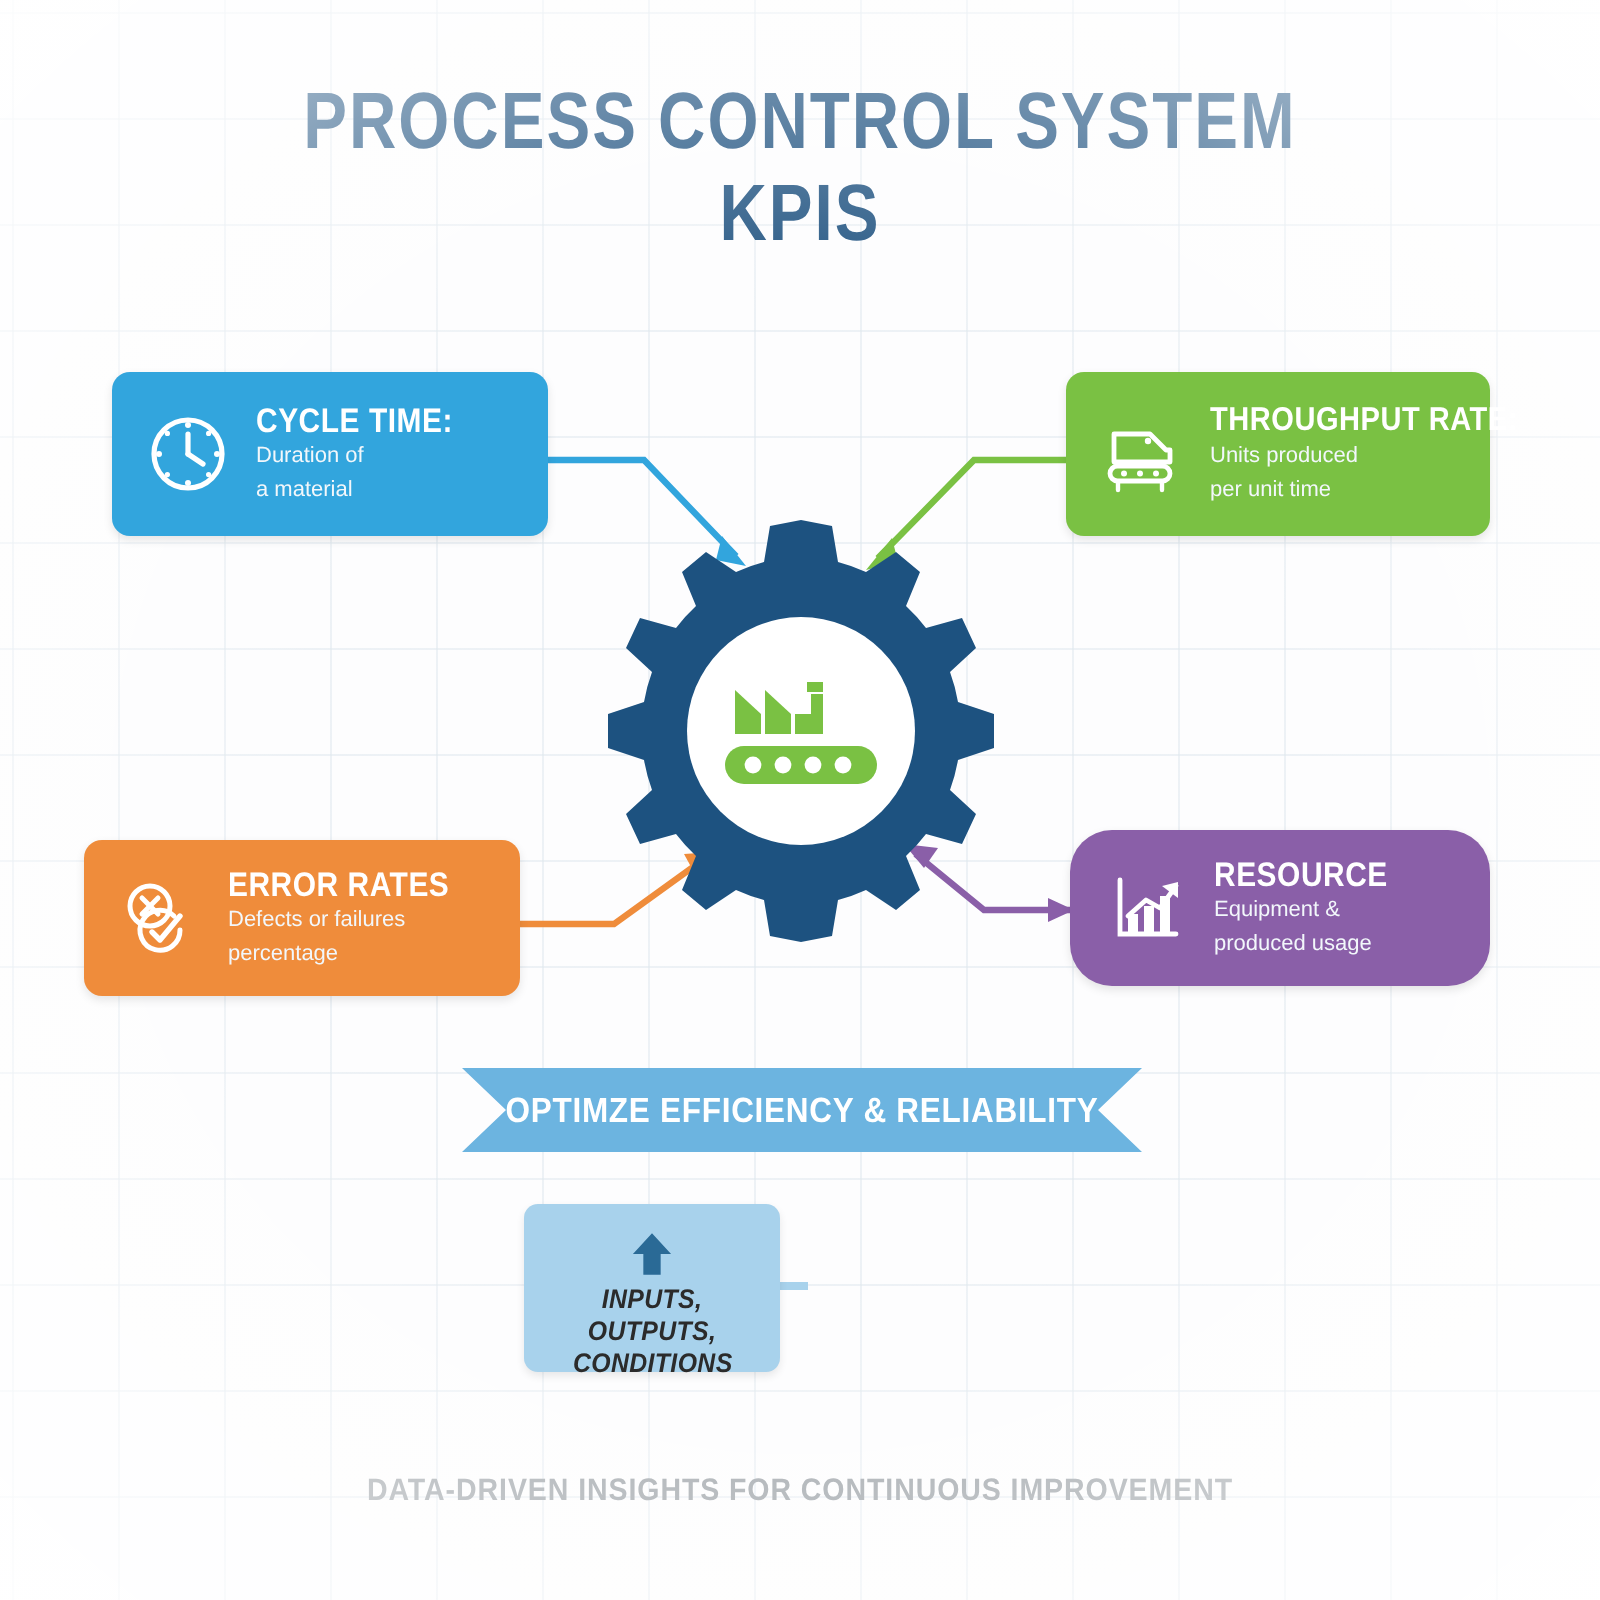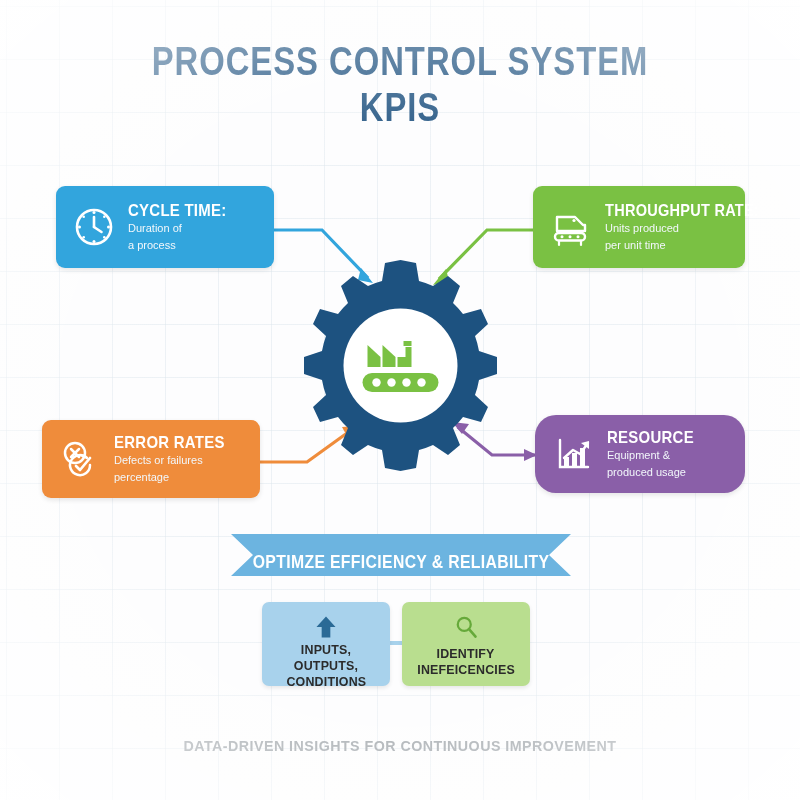--- a/index.html
+++ b/index.html
@@ -92,21 +92,21 @@
     z-index: 4;
   }
   #gear-wrap svg { display: block; width: 215px; height: 215px; }
 
   
   #connectors { position: absolute; inset: 0; z-index: 3; pointer-events: none; }
 
   
   #banner {
     position: absolute; left: 231px; top: 534px;
-    width: 340px; height: 56px;
+    width: 340px; height: 42px;
     z-index: 5;
   }
   #banner svg { position: absolute; inset: 0; width: 340px; height: 42px; }
   #banner-label {
     position: absolute; inset: 0;
     display: flex; align-items: center; justify-content: center;
     color: #ffffff;
     font-family: "Liberation Sans Narrow", "Liberation Sans", sans-serif;
     font-weight: bold;
     font-size: 17.5px;
@@ -117,20 +117,21 @@
 
   
   .bottom-box {
     position: absolute;
     border-radius: 7px;
     display: flex; flex-direction: column;
     align-items: center; justify-content: flex-start;
     padding-top: 12px;
     box-shadow: 0 2px 4px rgba(0,0,0,0.09);
     z-index: 5;
+    font-style: italic;
   }
   #box-inputs   { left: 262px; top: 602px; width: 128px; height: 84px; background: #a8d2ec; }
   #box-identify { left: 402px; top: 602px; width: 128px; height: 84px; background: #b9de8f; }
   .bottom-icon { height: 30px; margin-bottom: 2px; }
   .bottom-icon svg { display: block; }
   .bottom-label {
     text-align: center;
     color: #2b2b2b;
     font-family: "Liberation Sans Narrow", "Liberation Sans", sans-serif;
     font-weight: bold;
@@ -202,21 +203,21 @@
         <circle cx="13.7" cy="34.3" r="1.3" fill="#ffffff"></circle>
         <circle cx="13.7" cy="13.7" r="1.3" fill="#ffffff"></circle>
         <circle cx="34.3" cy="34.3" r="1.3" fill="#ffffff"></circle>
         <line x1="24" y1="24" x2="24" y2="14" stroke="#ffffff" stroke-width="2.6" stroke-linecap="round"></line>
         <line x1="24" y1="24" x2="31.5" y2="29" stroke="#ffffff" stroke-width="2.6" stroke-linecap="round"></line>
       </svg>
     </div>
     <div class="kpi-text">
       <div class="kpi-title">CYCLE TIME:</div>
       <div class="kpi-desc">Duration of</div>
-      <div class="kpi-desc">a process</div>
+      <div class="kpi-desc">a material</div>
     </div>
   </div>
 
   <div class="kpi-card" id="card-error-rates">
     <div class="kpi-icon">
       <svg viewBox="0 0 48 48">
         <circle cx="19" cy="18" r="10" fill="none" stroke="#ffffff" stroke-width="2.5"></circle>
         <line x1="15" y1="14" x2="23" y2="22" stroke="#ffffff" stroke-width="2.5" stroke-linecap="round"></line>
         <line x1="23" y1="14" x2="15" y2="22" stroke="#ffffff" stroke-width="2.5" stroke-linecap="round"></line>
         <path d="M31 23 a10 10 0 1 0 3 7" fill="none" stroke="#ffffff" stroke-width="2.5" stroke-linecap="round"></path>
@@ -340,27 +341,17 @@
   <div class="bottom-box" id="box-inputs">
     <div class="bottom-icon">
       <svg viewBox="0 0 30 30" width="26" height="26">
         <polygon points="15,3 26,15 20,15 20,27 10,27 10,15 4,15" fill="#2a6a96"></polygon>
       </svg>
     </div>
     <div class="bottom-label">INPUTS, OUTPUTS,</div>
     <div class="bottom-label">CONDITIONS</div>
   </div>
 
-  <div class="bottom-box" id="box-identify">
-    <div class="bottom-icon">
-      <svg viewBox="0 0 30 30" width="26" height="26">
-        <circle cx="13" cy="12" r="7.5" fill="none" stroke="#66a93a" stroke-width="2.6"></circle>
-        <line x1="18.5" y1="17.5" x2="26" y2="26" stroke="#66a93a" stroke-width="3" stroke-linecap="round"></line>
-      </svg>
-    </div>
-    <div class="bottom-label">IDENTIFY</div>
-    <div class="bottom-label">INEFEICENCIES</div>
-  </div>
 
   <div id="footer">DATA-DRIVEN INSIGHTS FOR CONTINUOUS IMPROVEMENT</div>
 
   <div id="grid-fade"></div>
 </div>
 
 </body></html>

